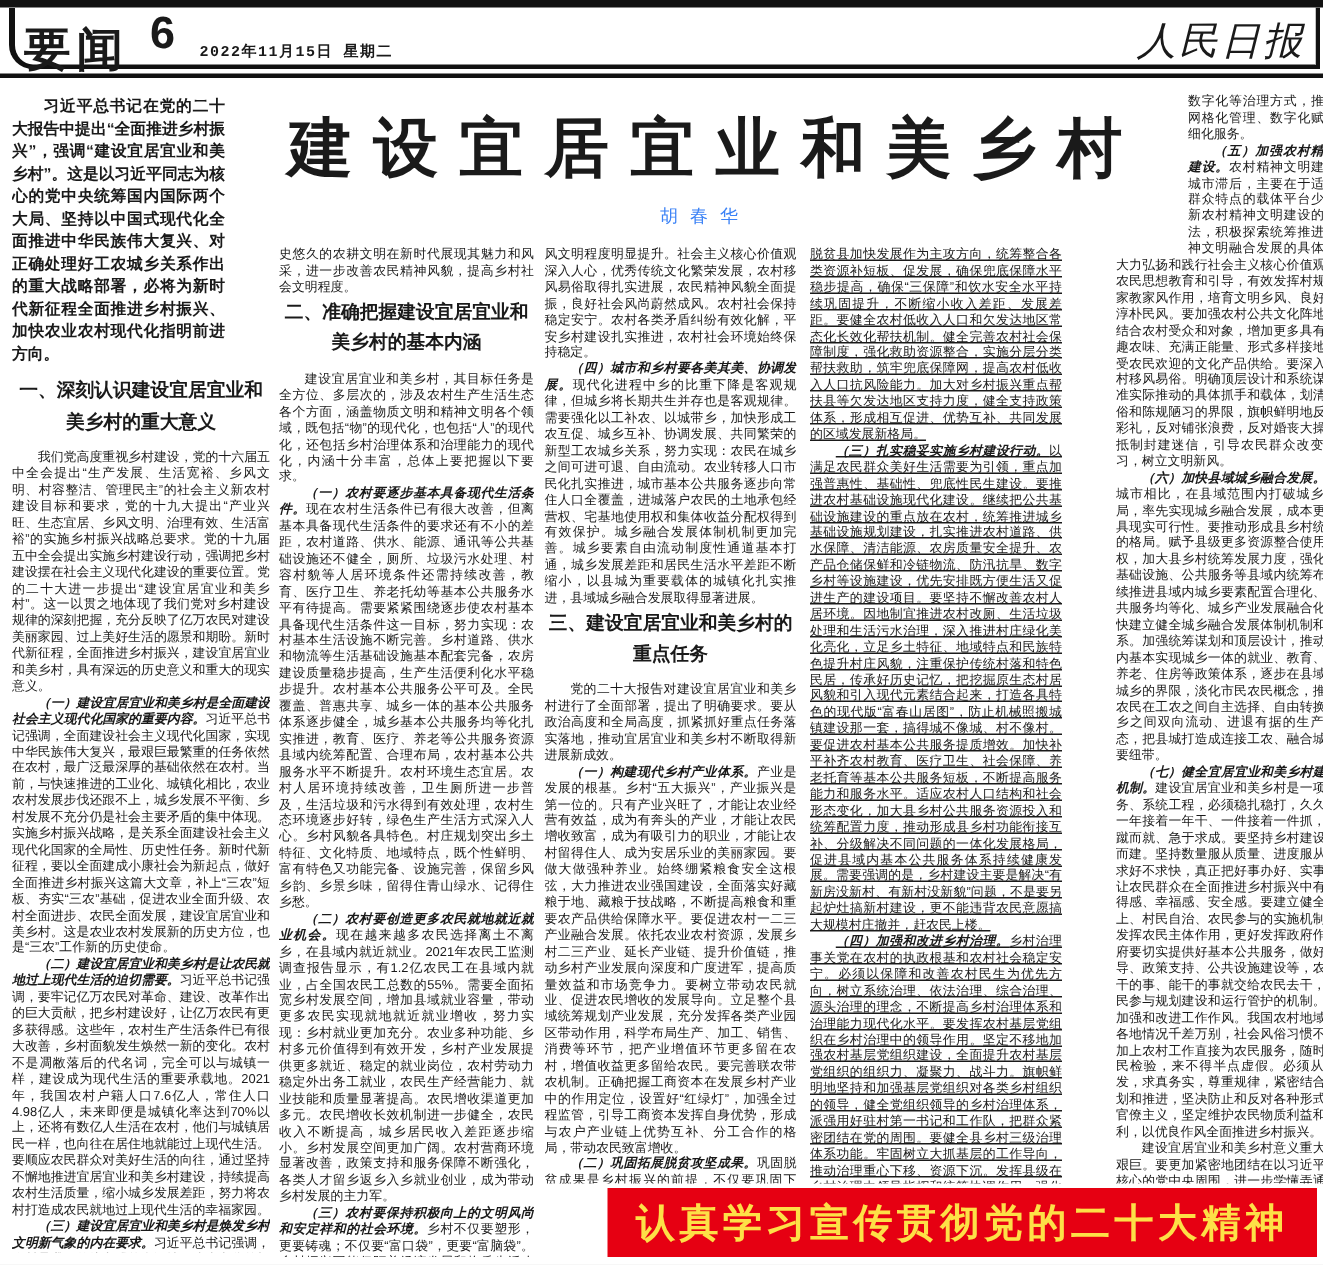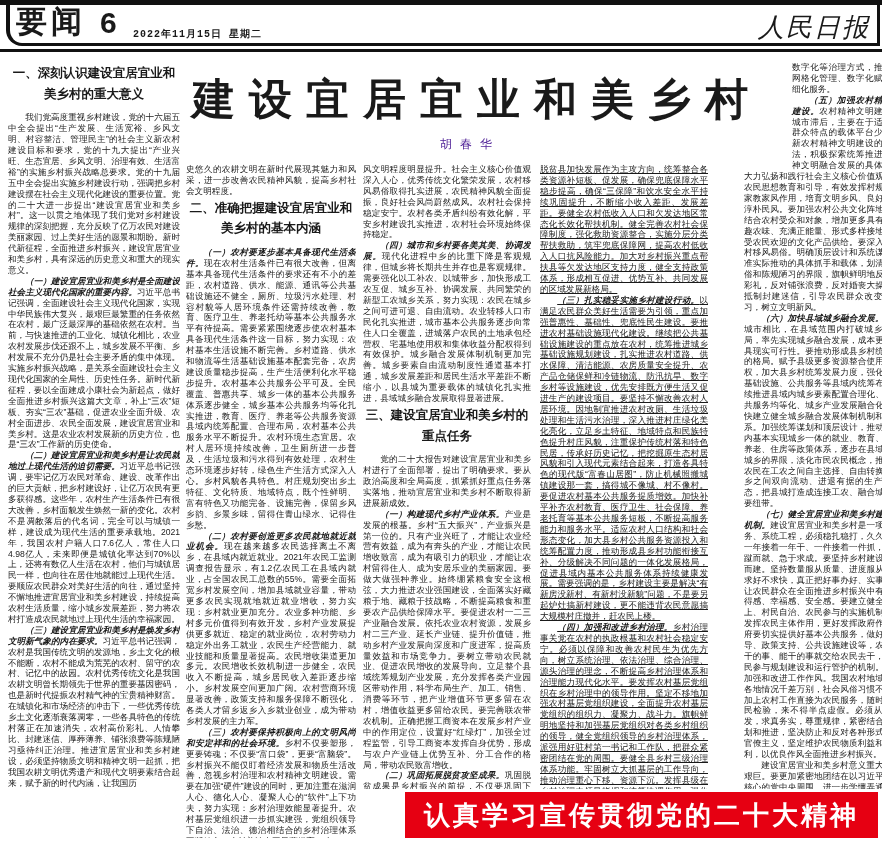--- a/index.html
+++ b/index.html
@@ -4,30 +4,30 @@
 <style>
   html,body{margin:0;padding:0;background:#f2f2f2;}
   #page{position:relative;width:882px;height:843px;background:#ffffff;overflow:hidden;
         font-family:"Liberation Sans",sans-serif;color:#1a1a1a;}
   
   #topbar{position:absolute;left:0;top:0;width:882px;height:5px;background:#111;}
   #hframe{position:absolute;left:6px;top:5px;width:867px;height:38px;
           border-left:4px solid #111;border-bottom:3px solid #111;border-right:3px solid #111;
           border-bottom-left-radius:16px;}
   #fullrule{position:absolute;left:0;top:49px;width:882px;height:3px;background:#111;}
-  #seclabel{position:absolute;left:16px;top:1px;font-size:31px;font-weight:900;letter-spacing:4px;}
+  #seclabel{position:absolute;left:16px;top:12px;font-size:31px;font-weight:900;letter-spacing:4px;}
   #pagenum{position:absolute;left:100px;top:6px;font-size:30px;font-weight:900;}
   #pdate{position:absolute;left:133px;top:27px;font-size:10px;font-weight:bold;letter-spacing:1px;font-family:Liberation Mono, monospace;}
   #masthead{position:absolute;right:12px;top:10px;font-size:26px;font-weight:normal;
             font-style:italic;font-family:"DejaVu Serif",serif;letter-spacing:2px;}
   
   #titleblock{position:absolute;left:192px;top:76px;width:556px;}
   #arttitle{display:flex;justify-content:space-between;font-size:43px;font-weight:900;
             line-height:1.1;white-space:nowrap;}
-  #artauthor{text-align:center;font-size:12px;letter-spacing:8px;margin-top:13px;color:#4c1d95;}
+  #artauthor{text-align:center;font-size:12px;letter-spacing:8px;margin-top:13px;color:#3b82f6;}
   
   .col{position:absolute;overflow:hidden;text-align:justify;}
   #col1{left:8px;  top:62px; width:172px;height:773px;}
   #col2{left:186px;top:164px;width:170px;height:674px;}
   #col3{left:363px;top:164px;width:168px;height:625px;}
   #col4{left:540px;top:164px;width:168px;height:625px;text-decoration:underline;}
   #col5{left:744px;top:62px; width:166px;height:727px;}
   .notch{float:left;width:48px;height:106px;}
   .col p{margin:0;font-size:8.6px;line-height:10.9px;text-indent:2em;}
   .col p.cont{text-indent:0;}
@@ -63,29 +63,31 @@
         <span>业</span>
         <span>和</span>
         <span>美</span>
         <span>乡</span>
         <span>村</span>
       </div>
     <div id="artauthor">胡春华</div>
   </div>
 
   <div id="col1" class="col">
+      <p class="lead">习近平总书记在党的二十大报告中提出“全面推进乡村振兴”，强调“建设宜居宜业和美乡村”。这是以习近平同志为核心的党中央统筹国内国际两个大局、坚持以中国式现代化全面推进中华民族伟大复兴、对正确处理好工农城乡关系作出的重大战略部署，必将为新时代新征程全面推进乡村振兴、加快农业农村现代化指明前进方向。</p>
       <h2>一、深刻认识建设宜居宜业和美乡村的重大意义</h2>
       <p>我们党高度重视乡村建设，党的十六届五中全会提出“生产发展、生活宽裕、乡风文明、村容整洁、管理民主”的社会主义新农村建设目标和要求，党的十九大提出“产业兴旺、生态宜居、乡风文明、治理有效、生活富裕”的实施乡村振兴战略总要求。党的十九届五中全会提出实施乡村建设行动，强调把乡村建设摆在社会主义现代化建设的重要位置。党的二十大进一步提出“建设宜居宜业和美乡村”。这一以贯之地体现了我们党对乡村建设规律的深刻把握，充分反映了亿万农民对建设美丽家园、过上美好生活的愿景和期盼。新时代新征程，全面推进乡村振兴，建设宜居宜业和美乡村，具有深远的历史意义和重大的现实意义。</p>
       <p><span class="phead">（一）建设宜居宜业和美乡村是全面建设社会主义现代化国家的重要内容。</span>习近平总书记强调，全面建设社会主义现代化国家，实现中华民族伟大复兴，最艰巨最繁重的任务依然在农村，最广泛最深厚的基础依然在农村。当前，与快速推进的工业化、城镇化相比，农业农村发展步伐还跟不上，城乡发展不平衡、乡村发展不充分仍是社会主要矛盾的集中体现。实施乡村振兴战略，是关系全面建设社会主义现代化国家的全局性、历史性任务。新时代新征程，要以全面建成小康社会为新起点，做好全面推进乡村振兴这篇大文章，补上“三农”短板、夯实“三农”基础，促进农业全面升级、农村全面进步、农民全面发展，建设宜居宜业和美乡村。这是农业农村发展新的历史方位，也是“三农”工作新的历史使命。</p>
       <p><span class="phead">（二）建设宜居宜业和美乡村是让农民就地过上现代生活的迫切需要。</span>习近平总书记强调，要牢记亿万农民对革命、建设、改革作出的巨大贡献，把乡村建设好，让亿万农民有更多获得感。这些年，农村生产生活条件已有很大改善，乡村面貌发生焕然一新的变化。农村不是凋敝落后的代名词，完全可以与城镇一样，建设成为现代生活的重要承载地。2021年，我国农村户籍人口7.6亿人，常住人口4.98亿人，未来即便是城镇化率达到70%以上，还将有数亿人生活在农村，他们与城镇居民一样，也向往在居住地就能过上现代生活。要顺应农民群众对美好生活的向往，通过坚持不懈地推进宜居宜业和美乡村建设，持续提高农村生活质量，缩小城乡发展差距，努力将农村打造成农民就地过上现代生活的幸福家园。</p>
       <p><span class="phead">（三）建设宜居宜业和美乡村是焕发乡村文明新气象的内在要求。</span>习近平总书记强调，农村是我国传统文明的发源地，乡土文化的根不能断，农村不能成为荒芜的农村、留守的农村、记忆中的故园。农村优秀传统文化是我国农耕文明曾长期领先于世界的重要基因密码，也是新时代提振农村精气神的宝贵精神财富。在城镇化和市场经济的冲击下，一些优秀传统乡土文化逐渐衰落凋零，一些各具特色的传统村落正在加速消失，农村高价彩礼、人情攀比、封建迷信、厚葬薄养、铺张浪费等陈规陋习亟待纠正治理。推进宜居宜业和美乡村建设，必须坚持物质文明和精神文明一起抓，把我国农耕文明优秀遗产和现代文明要素结合起来，赋予新的时代内涵，让我国历</p>
     </div>
   <div id="col2" class="col">
       <p class="cont">史悠久的农耕文明在新时代展现其魅力和风采，进一步改善农民精神风貌，提高乡村社会文明程度。</p>
       <h2>二、准确把握建设宜居宜业和美乡村的基本内涵</h2>
+      <p>建设宜居宜业和美乡村，其目标任务是全方位、多层次的，涉及农村生产生活生态各个方面，涵盖物质文明和精神文明各个领域，既包括“物”的现代化，也包括“人”的现代化，还包括乡村治理体系和治理能力的现代化，内涵十分丰富，总体上要把握以下要求。</p>
       <p><span class="phead">（一）农村要逐步基本具备现代生活条件。</span>现在农村生活条件已有很大改善，但离基本具备现代生活条件的要求还有不小的差距，农村道路、供水、能源、通讯等公共基础设施还不健全，厕所、垃圾污水处理、村容村貌等人居环境条件还需持续改善，教育、医疗卫生、养老托幼等基本公共服务水平有待提高。需要紧紧围绕逐步使农村基本具备现代生活条件这一目标，努力实现：农村基本生活设施不断完善。乡村道路、供水和物流等生活基础设施基本配套完备，农房建设质量稳步提高，生产生活便利化水平稳步提升。农村基本公共服务公平可及。全民覆盖、普惠共享、城乡一体的基本公共服务体系逐步健全，城乡基本公共服务均等化扎实推进，教育、医疗、养老等公共服务资源县域内统筹配置、合理布局，农村基本公共服务水平不断提升。农村环境生态宜居。农村人居环境持续改善，卫生厕所进一步普及，生活垃圾和污水得到有效处理，农村生态环境逐步好转，绿色生产生活方式深入人心。乡村风貌各具特色。村庄规划突出乡土特征、文化特质、地域特点，既个性鲜明、富有特色又功能完备、设施完善，保留乡风乡韵、乡景乡味，留得住青山绿水、记得住乡愁。</p>
       <p><span class="phead">（二）农村要创造更多农民就地就近就业机会。</span>现在越来越多农民选择离土不离乡，在县域内就近就业。2021年农民工监测调查报告显示，有1.2亿农民工在县域内就业，占全国农民工总数的55%。需要全面拓宽乡村发展空间，增加县域就业容量，带动更多农民实现就地就近就业增收，努力实现：乡村就业更加充分。农业多种功能、乡村多元价值得到有效开发，乡村产业发展提供更多就近、稳定的就业岗位，农村劳动力稳定外出务工就业，农民生产经营能力、就业技能和质量显著提高。农民增收渠道更加多元。农民增收长效机制进一步健全，农民收入不断提高，城乡居民收入差距逐步缩小。乡村发展空间更加广阔。农村营商环境显著改善，政策支持和服务保障不断强化，各类人才留乡返乡入乡就业创业，成为带动乡村发展的主力军。</p>
       <p><span class="phead">（三）农村要保持积极向上的文明风尚和安定祥和的社会环境。</span>乡村不仅要塑形，更要铸魂；不仅要“富口袋”，更要“富脑袋”。乡村振兴不能仅盯着经济发展和物质生活改善，忽视乡村治理和农村精神文明建设。需要在加强“硬件”建设的同时，更加注重在滋润人心、德化人心、凝聚人心的“软件”上下功夫，努力实现：乡村治理效能显著提升。农村基层党组织进一步抓实建强，党组织领导下自治、法治、德治相结合的乡村治理体系不断健全，乡村善治水平显著提高。乡</p>
     </div>
   <div id="col3" class="col">
       <p class="cont">风文明程度明显提升。社会主义核心价值观深入人心，优秀传统文化繁荣发展，农村移风易俗取得扎实进展，农民精神风貌全面提振，良好社会风尚蔚然成风。农村社会保持稳定安宁。农村各类矛盾纠纷有效化解，平安乡村建设扎实推进，农村社会环境始终保持稳定。</p>
       <p><span class="phead">（四）城市和乡村要各美其美、协调发展。</span>现代化进程中乡的比重下降是客观规律，但城乡将长期共生并存也是客观规律。需要强化以工补农、以城带乡，加快形成工农互促、城乡互补、协调发展、共同繁荣的新型工农城乡关系，努力实现：农民在城乡之间可进可退、自由流动。农业转移人口市民化扎实推进，城市基本公共服务逐步向常住人口全覆盖，进城落户农民的土地承包经营权、宅基地使用权和集体收益分配权得到有效保护。城乡融合发展体制机制更加完善。城乡要素自由流动制度性通道基本打通，城乡发展差距和居民生活水平差距不断缩小，以县城为重要载体的城镇化扎实推进，县域城乡融合发展取得显著进展。</p>
       <h2>三、建设宜居宜业和美乡村的重点任务</h2>
       <p>党的二十大报告对建设宜居宜业和美乡村进行了全面部署，提出了明确要求。要从政治高度和全局高度，抓紧抓好重点任务落实落地，推动宜居宜业和美乡村不断取得新进展新成效。</p>
       <p><span class="phead">（一）构建现代乡村产业体系。</span>产业是发展的根基。乡村“五大振兴”，产业振兴是第一位的。只有产业兴旺了，才能让农业经营有效益，成为有奔头的产业，才能让农民增收致富，成为有吸引力的职业，才能让农村留得住人、成为安居乐业的美丽家园。要做大做强种养业。始终绷紧粮食安全这根弦，大力推进农业强国建设，全面落实好藏粮于地、藏粮于技战略，不断提高粮食和重要农产品供给保障水平。要促进农村一二三产业融合发展。依托农业农村资源，发展乡村二三产业、延长产业链、提升价值链，推动乡村产业发展向深度和广度进军，提高质量效益和市场竞争力。要树立带动农民就业、促进农民增收的发展导向。立足整个县域统筹规划产业发展，充分发挥各类产业园区带动作用，科学布局生产、加工、销售、消费等环节，把产业增值环节更多留在农村，增值收益更多留给农民。要完善联农带农机制。正确把握工商资本在发展乡村产业中的作用定位，设置好“红绿灯”，加强全过程监管，引导工商资本发挥自身优势，形成与农户产业链上优势互补、分工合作的格局，带动农民致富增收。</p>
@@ -99,15 +101,15 @@
   <div id="col5" class="col">
       <div class="notch"></div>
       <p class="cont">数字化等治理方式，推行乡村网格化管理、数字化赋能、精细化服务。</p>
       <p><span class="phead">（五）加强农村精神文明建设。</span>农村精神文明建设相对城市滞后，主要在于适应农民群众特点的载体平台少。要创新农村精神文明建设的工作方法，积极探索统筹推进城乡精神文明融合发展的具体方式，大力弘扬和践行社会主义核心价值观，加强农民思想教育和引导，有效发挥村规民约、家教家风作用，培育文明乡风、良好家风、淳朴民风。要加强农村公共文化阵地建设。结合农村受众和对象，增加更多具有农耕农趣农味、充满正能量、形式多样接地气、深受农民欢迎的文化产品供给。要深入推动农村移风易俗。明确顶层设计和系统谋划，找准实际推动的具体抓手和载体，划清传统礼俗和陈规陋习的界限，旗帜鲜明地反对天价彩礼，反对铺张浪费，反对婚丧大操大办，抵制封建迷信，引导农民群众改变陈规陋习，树立文明新风。</p>
       <p><span class="phead">（六）加快县域城乡融合发展。</span>与大中城市相比，在县域范围内打破城乡分割格局，率先实现城乡融合发展，成本更低、更具现实可行性。要推动形成县乡村统筹发展的格局。赋予县级更多资源整合使用的自主权，加大县乡村统筹发展力度，强化产业、基础设施、公共服务等县域内统筹布局，持续推进县域内城乡要素配置合理化、城乡公共服务均等化、城乡产业发展融合化。要加快建立健全城乡融合发展体制机制和政策体系。加强统筹谋划和顶层设计，推动在县域内基本实现城乡一体的就业、教育、医疗、养老、住房等政策体系，逐步在县域内打破城乡的界限，淡化市民农民概念，推动形成农民在工农之间自主选择、自由转换，在城乡之间双向流动、进退有据的生产生活形态，把县城打造成连接工农、融合城乡的重要纽带。</p>
       <p><span class="phead">（七）健全宜居宜业和美乡村建设推进机制。</span>建设宜居宜业和美乡村是一项长期任务、系统工程，必须稳扎稳打，久久为功，一年接着一年干、一件接着一件抓，不可一蹴而就、急于求成。要坚持乡村建设为农民而建。坚持数量服从质量、进度服从实效，求好不求快，真正把好事办好、实事办实，让农民群众在全面推进乡村振兴中有更多获得感、幸福感、安全感。要建立健全自下而上、村民自治、农民参与的实施机制。充分发挥农民主体作用，更好发挥政府作用，政府要切实提供好基本公共服务，做好规划引导、政策支持、公共设施建设等，农民应该干的事、能干的事就交给农民去干，健全农民参与规划建设和运行管护的机制。要切实加强和改进工作作风。我国农村地域辽阔，各地情况千差万别，社会风俗习惯不同，再加上农村工作直接为农民服务，随时接受农民检验，来不得半点虚假。必须从实际出发，求真务实，尊重规律，紧密结合实际谋划和推进，坚决防止和反对各种形式主义、官僚主义，坚定维护农民物质利益和民主权利，以优良作风全面推进乡村振兴。</p>
       <p>建设宜居宜业和美乡村意义重大、任务艰巨。要更加紧密地团结在以习近平同志为核心的党中央周围，进一步学懂弄通做实习近平新时代中国特色社会主义思想，深刻领悟“两个确立”的决定性意义，坚定不移维护习近平同志党中央的核心、全党的核心地位，不断增强政治判断力、政治领悟力、政治执行力，进一步强化做好新时代新征程“三农”工作的使命感责任感紧迫感，真抓实干、埋头苦干，奋力开创全面推进乡村振兴新局面，为全面建设社会主义现代化国家、实现中华民族伟大复兴作出新的历史贡献。</p>
     </div>
 
   <div id="banner" style="background: rgb(230, 0, 18);">
-    <span id="bannertext" style="color: #ffffff;">认真学习宣传贯彻党的二十大精神</span>
+    <span id="bannertext" style="color: #fde047;">认真学习宣传贯彻党的二十大精神</span>
   </div>
 </div>
 
 </body></html>

